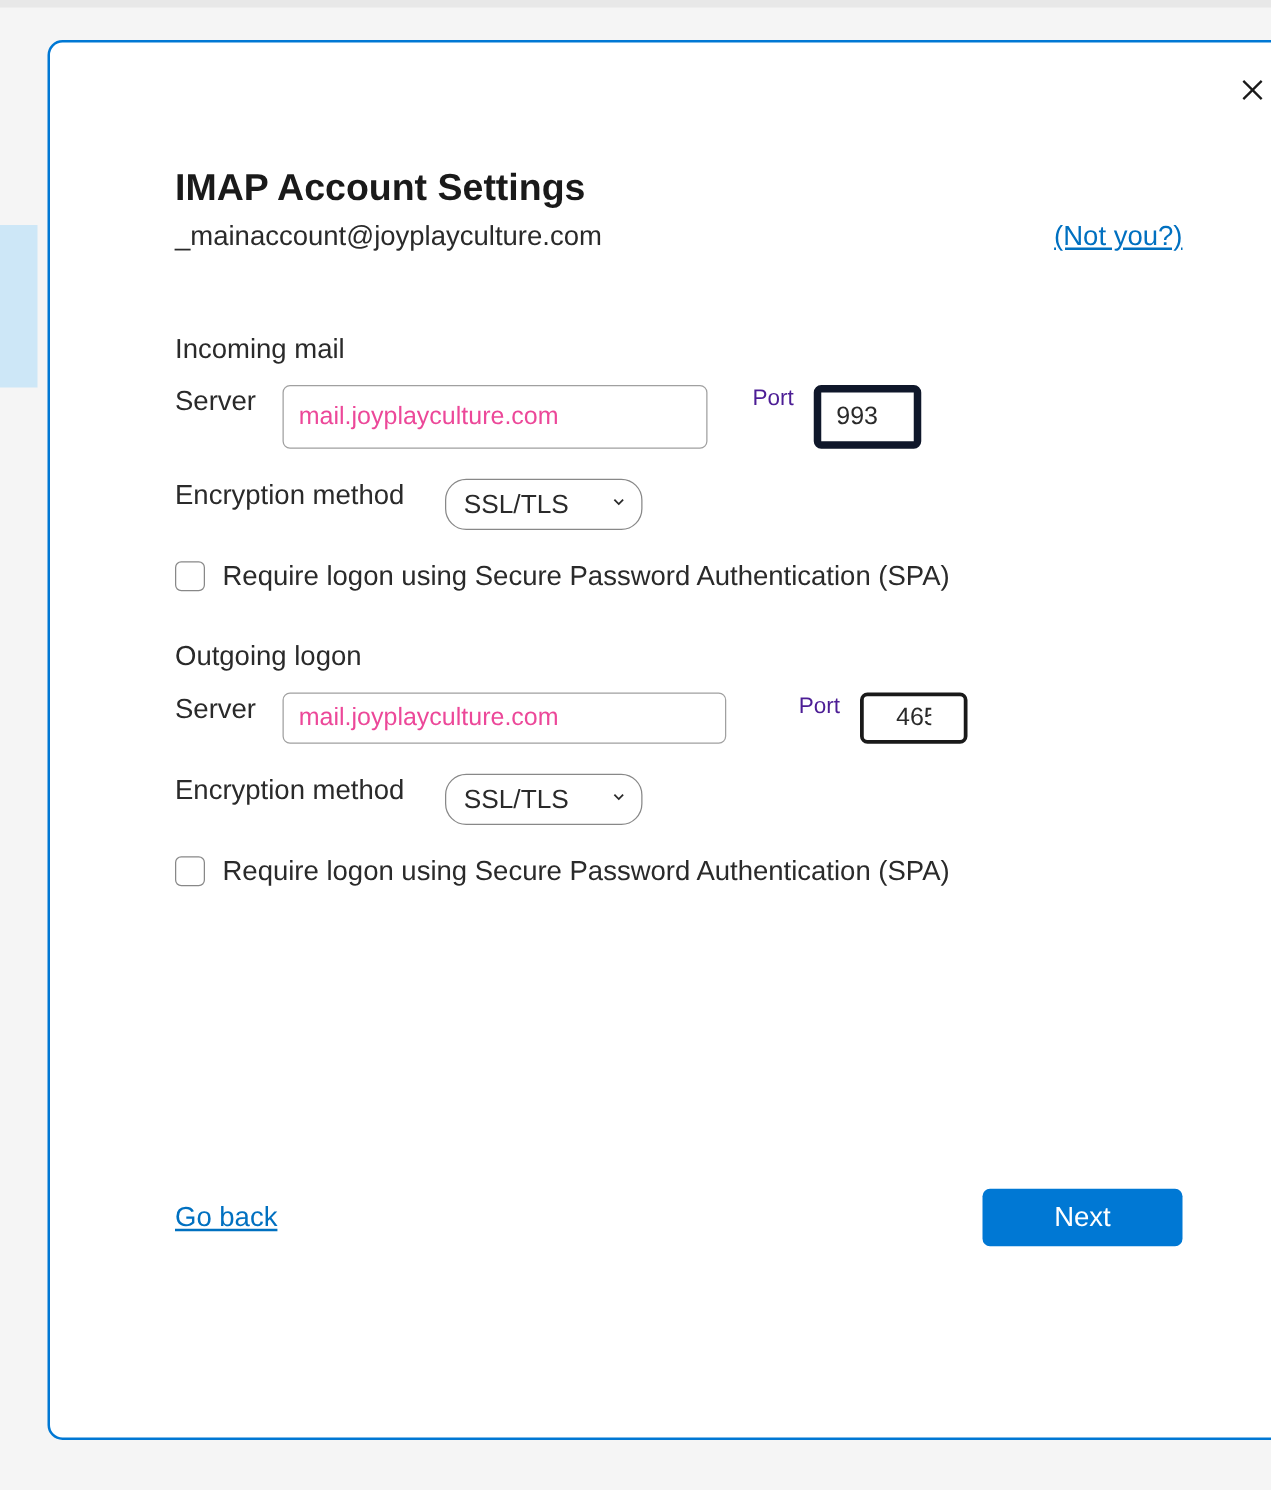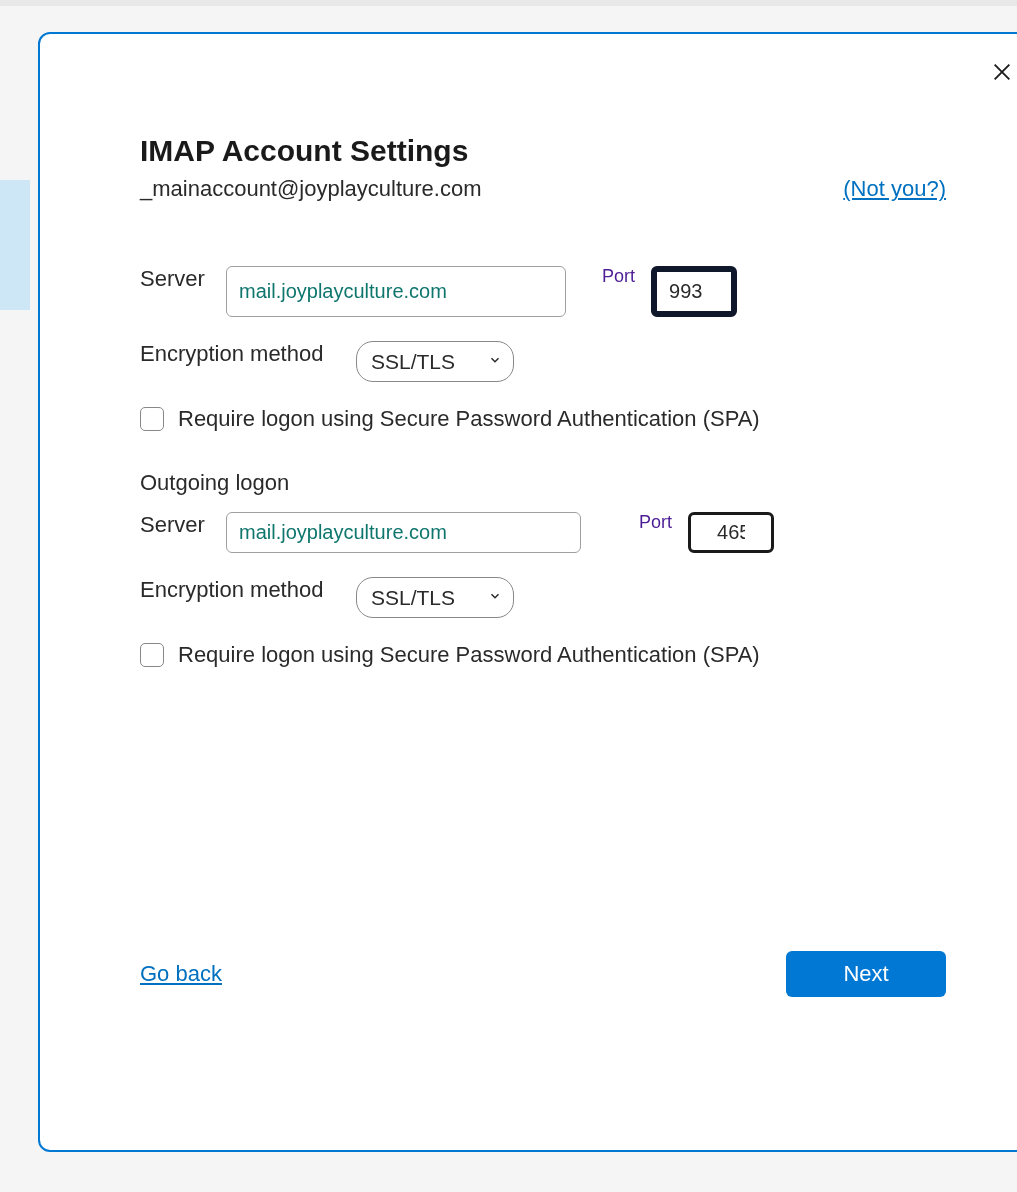--- a/index.html
+++ b/index.html
@@ -100,21 +100,21 @@
       width: 70px;
     }
     .enc-label {
       width: 200px;
     }
     .text-input {
       border: 1px solid #a0a0a0;
       border-radius: 6px;
       padding: 8px 12px;
       font-size: 20px;
-      color: #0f766e;
+      color: #ec4899;
       background: #fff;
       font-family: inherit;
     }
     .server-input {
       width: 340px;
     }
     .server-input-out {
       width: 355px;
     }
     .port-label {
@@ -235,20 +235,21 @@
 
   <div class="content">
 
     <h1 class="title">IMAP Account Settings</h1>
 
     <div class="email-row">
       <span class="email">_mainaccount@joyplayculture.com</span>
       <a class="not-you">(Not you?)</a>
     </div>
 
+    <div class="section-header">Incoming mail</div>
 
     <div class="field-row">
       <span class="field-label server-label">Server</span>
       <input class="text-input server-input" value="mail.joyplayculture.com" style="">
       <span class="port-label port-gap-in">Port</span>
       <input class="port-input" value="993" style="">
     </div>
 
     <div class="field-row">
       <span class="field-label enc-label">Encryption method</span>

